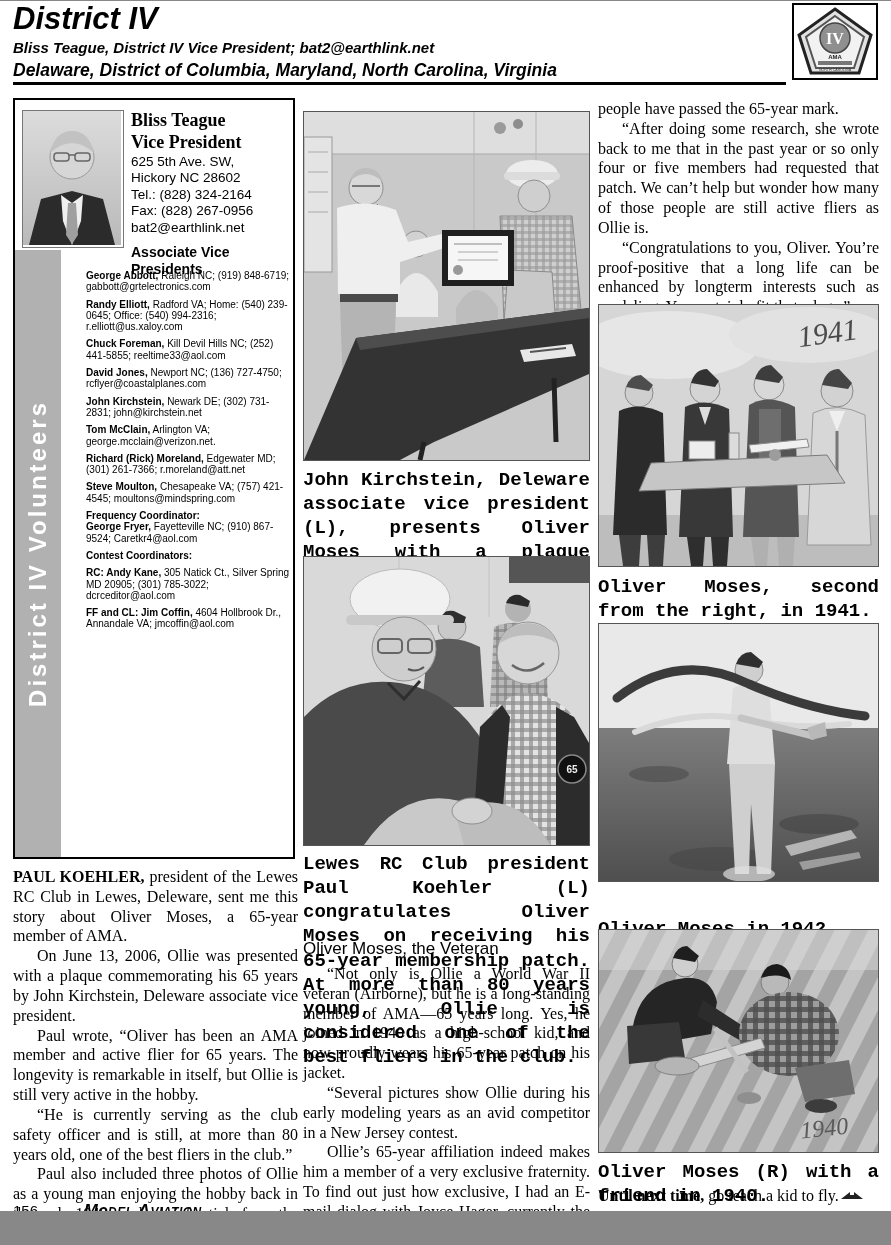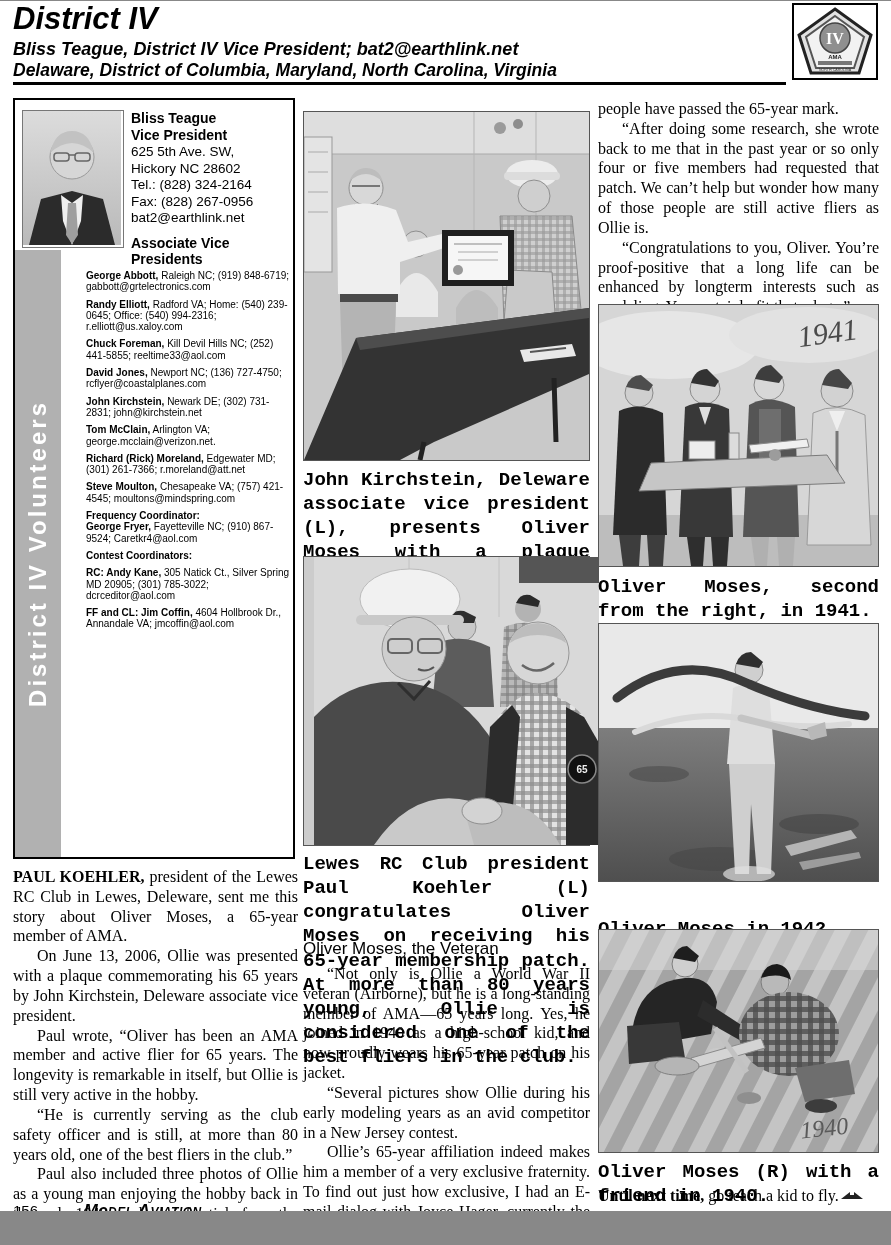--- a/index.html
+++ b/index.html
@@ -1,56 +1,56 @@
 <!DOCTYPE html>
 <html><head>
 <meta charset="utf-8">
 <style>
   html,body { margin:0; padding:0; background:#888; }
   .page { position:relative; width:891px; height:1210px; background:#fff;
           font-family:"Liberation Sans",sans-serif; color:#000; overflow:hidden;
           margin:1px auto; }
   
   .hdr-title  { position:absolute; left:13px; top:0;  font-size:31px; font-weight:bold; font-style:italic; }
-  .hdr-byline { position:absolute; left:13px; top:38px; font-size:18px; font-weight:bold; font-style:italic;text-align:right; }
+  .hdr-byline { position:absolute; left:13px; top:38px; font-size:15px; font-weight:bold; font-style:italic;text-align:right; }
   .hdr-region { position:absolute; left:13px; top:59px; font-size:17.5px; font-weight:bold; font-style:italic; }
   .hdr-rule   { position:absolute; left:13px; top:81px; width:773px; height:3px; background:#000; }
   .logo-box   { position:absolute; left:792px; top:2px; width:86px; height:77px;
                 border:2px solid #000; box-sizing:border-box; background:#fff;
                 display:flex; align-items:center; justify-content:center; }
   
   .sidebar  { position:absolute; left:13px; top:97px; width:282px; height:761px;
               border:2px solid #000; box-sizing:border-box; background:#fff; }
   .vbar     { position:absolute; left:0; top:150px; bottom:0; width:46px; background:#b1b1b1;
               display:flex; align-items:center; justify-content:center; }
   .vbar-text{ writing-mode:vertical-rl; transform:rotate(180deg); color:#fff; font-weight:bold;
               font-size:24px; letter-spacing:3px; white-space:nowrap; }
   .portrait { position:absolute; left:7px; top:10px; width:100px; height:136px; border:1px solid #777; }
   .contact  { position:absolute; left:116px; top:10px; width:160px; font-size:13.5px; line-height:1.22; }
-  .contact .b { font-weight:bold; font-size:14px; }
+  .contact .b { font-weight:bold; font-size:18px;font-family:Liberation Serif, serif; }
   .avp-heading { margin-top:8px; font-weight:bold; font-size:14px; line-height:1.2; }
   .entries  { position:absolute; left:71px; top:170px; width:205px; font-size:10px; line-height:1.13; }
   .entry    { margin-bottom:6px; }
   .entry-head { display:block; font-weight:bold; }
   .entry-name { font-weight:bold; }
   
   .serifbody { font-family:"Liberation Serif",serif; font-size:16px; line-height:1.24; text-align:justify; }
   .serifbody p { margin:0; text-indent:1.5em; }
   .serifbody p.first { text-indent:0; }
   .lead { font-weight:bold; }
   .ital { font-style:italic; }
   .article   { position:absolute; left:13px;  top:866px; width:285px; }
   .midbody   { position:absolute; left:303px; top:963px; width:287px; }
   .rightbody { position:absolute; left:598px; top:98px;  width:281px; }
   .subhead   { position:absolute; left:303px; top:938px; width:287px; text-align:left; font-size:17px; }
   
   .photo   { position:absolute; border:1px solid #555; box-sizing:border-box; background:#ccc; }
   .photo svg { display:block; }
   #photoA { left:303px; top:110px; width:287px; height:350px; }
-  #photoB { left:303px; top:555px; width:287px; height:290px;padding-left:10px; }
+  #photoB { left:303px; top:555px; width:287px; height:290px; }
   #photoC { left:598px; top:303px; width:281px; height:263px; }
   #photoD { left:598px; top:622px; width:281px; height:259px; }
   #photoE { left:598px; top:928px; width:281px; height:224px; }
   .caption { position:absolute; font-weight:bold; font-size:19px; line-height:1.27; text-align:justify;font-family:Liberation Mono, monospace; }
   #capA { left:303px; top:467px;  width:287px; }
   #capB { left:303px; top:851px;  width:287px; }
   #capC { left:598px; top:574px;  width:281px; }
   #capD { left:598px; top:916px;  width:281px; }
   #capE { left:598px; top:1159px; width:281px; }
   .closing { position:absolute; left:598px; top:1186px; width:281px;

